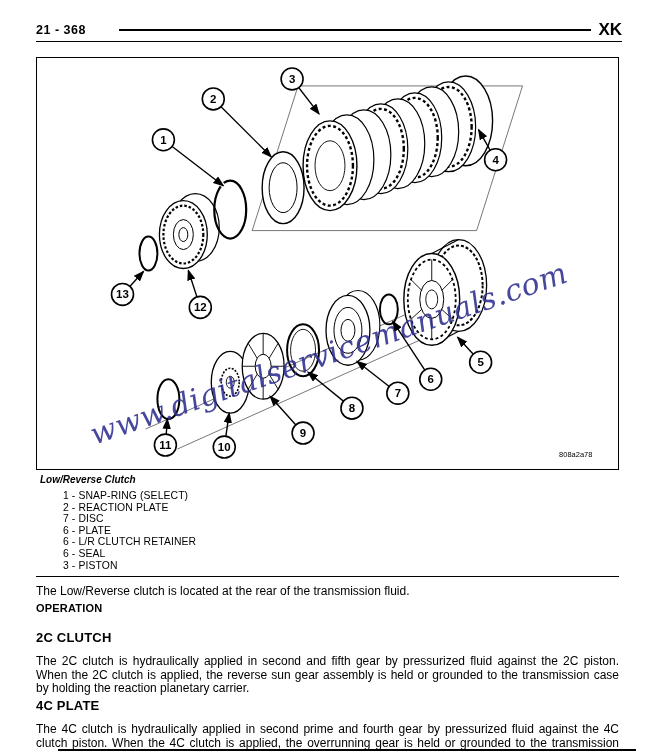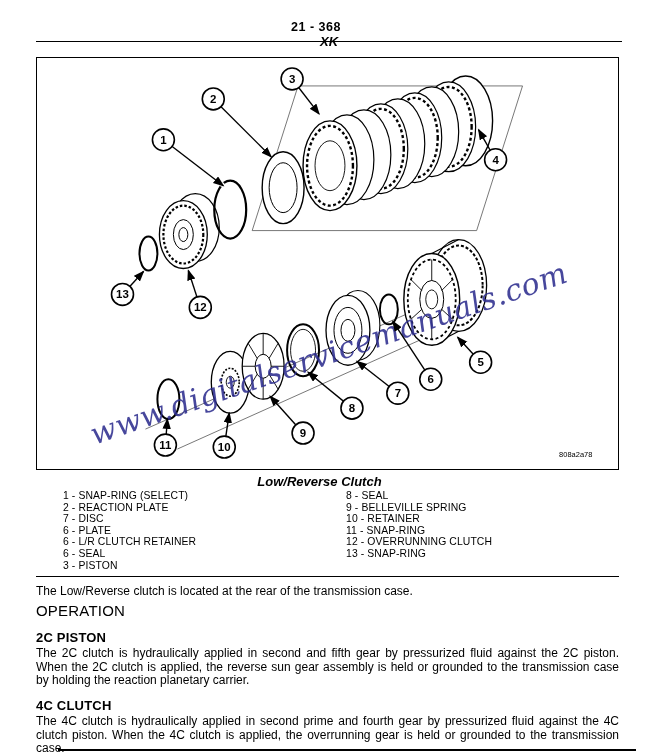--- a/index.html
+++ b/index.html
@@ -1,46 +1,46 @@
 <!DOCTYPE html>
 <html><head>
 <meta charset="utf-8">
 <style>
   * { margin:0; padding:0; box-sizing:border-box; }
   html,body { background:#fff; }
   body { width:654px; height:753px; font-family:"Liberation Sans",sans-serif; color:#000; }
   .page { position:relative; width:654px; height:753px; background:#fff; overflow:hidden; }
 
   
-  .header { position:absolute; top:20px; left:36px; width:586px; display:flex; align-items:center; font-weight:bold; font-size:12.5px; white-space:nowrap;flex-direction:column; }
+  .header { position:absolute; top:20px; left:36px; width:586px; display:flex; align-items:center; font-weight:bold; font-size:12.5px; white-space:nowrap; }
   .header .pageno { margin-right:26px; letter-spacing:.5px; }
   .header .title  { letter-spacing:.2px; }
   .header .rule   { flex:1; height:2px; background:#000; margin:0 7px; min-width:30px; }
-  .header .code   { font-size:13px;font-style:italic; }
+  .header .code   { font-size:17px; }
   .header-underline { position:absolute; top:41px; left:36px; width:586px; border-top:1.5px solid #000; }
 
   
   .figure-box { position:absolute; top:57px; left:36px; width:583px; height:413px; border:1.3px solid #000; background:#fff; }
   .figure-box svg { display:block; width:100%; height:100%; }
-  .figure-caption { position:absolute; top:474px; left:28px; width:583px; text-align:center; font-weight:bold; font-style:italic; font-size:13px; }
+  .figure-caption { position:absolute; top:474px; left:40px; width:583px; font-weight:bold; font-style:italic; font-size:10px; }
 
   
   .legend-col { position:absolute; top:490px; font-size:10.4px; line-height:11.6px; letter-spacing:.1px;margin-left:21px; }
   .legend-col.left  { left:42px; }
   .legend-col.right { left:325px; }
 
   .divider { position:absolute; top:576px; left:36px; width:583px; border-top:1px solid #000; }
 
   
   .intro { position:absolute; top:584px; left:36px; width:583px; font-size:12px; }
-  .h-operation { position:absolute; top:602px; left:36px; font-size:15px; font-weight:normal; letter-spacing:.2px; }
+  .h-operation { position:absolute; top:602px; left:36px; font-size:11px; font-weight:bold; letter-spacing:.2px; }
   .h-sub { position:absolute; left:36px; font-size:13px; font-weight:bold; letter-spacing:.2px; }
   .h-2c { top:630px; }
   .h-4c { top:698px; }
-  .para { position:absolute; left:36px; width:583px; font-size:12px; line-height:13.6px; text-align:justify; }
+  .para { position:absolute; left:36px; width:583px; font-size:12px; line-height:13.6px; text-align:justify;margin-top:8px; }
   .p-2c { top:647px; }
   .p-4c { top:715px; }
 
   .bottom-rule { position:absolute; top:749px; left:58px; width:578px; height:2px; background:#000; }
 </style>
 </head>
 <body>
 
 <div class="page">
 
@@ -245,35 +245,27 @@
 
   <div class="legend-col left">
     <div>1 - SNAP-RING (SELECT)</div>
     <div>2 - REACTION PLATE</div>
     <div>7 - DISC</div>
     <div>6 - PLATE</div>
     <div>6 - L/R CLUTCH RETAINER</div>
     <div>6 - SEAL</div>
     <div>3 - PISTON</div>
   </div>
-  <div class="legend-col right">
-    <div>8 - SEAL</div>
-    <div>9 - BELLEVILLE SPRING</div>
-    <div>10 - RETAINER</div>
-    <div>11 - SNAP-RING</div>
-    <div>12 - OVERRUNNING CLUTCH</div>
-    <div>13 - SNAP-RING</div>
-  </div>
 
   <div class="divider"></div>
 
-  <div class="intro">The Low/Reverse clutch is located at the rear of the transmission case.</div>
+  <div class="intro">The Low/Reverse clutch is located at the rear of the transmission fluid.</div>
   <div class="h-operation">OPERATION</div>
 
-  <div class="h-sub h-2c">2C PISTON</div>
+  <div class="h-sub h-2c">2C CLUTCH</div>
   <div class="para p-2c">The 2C clutch is hydraulically applied in second and fifth gear by pressurized fluid against the 2C piston. When the 2C clutch is applied, the reverse sun gear assembly is held or grounded to the transmission case by holding the reaction planetary carrier.</div>
 
-  <div class="h-sub h-4c">4C CLUTCH</div>
+  <div class="h-sub h-4c">4C PLATE</div>
   <div class="para p-4c">The 4C clutch is hydraulically applied in second prime and fourth gear by pressurized fluid against the 4C clutch piston. When the 4C clutch is applied, the overrunning gear is held or grounded to the transmission case.</div>
 
   <div class="bottom-rule"></div>
 
 </div>
 
 </body></html>

